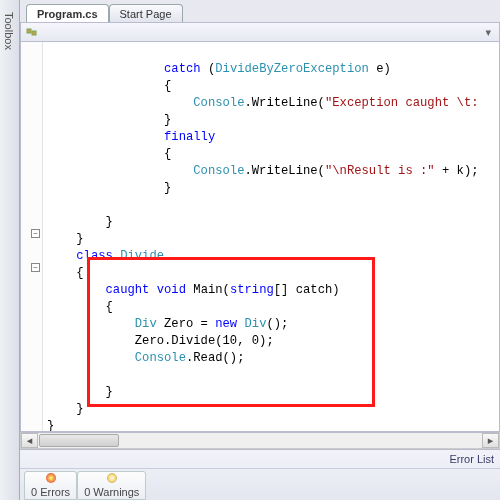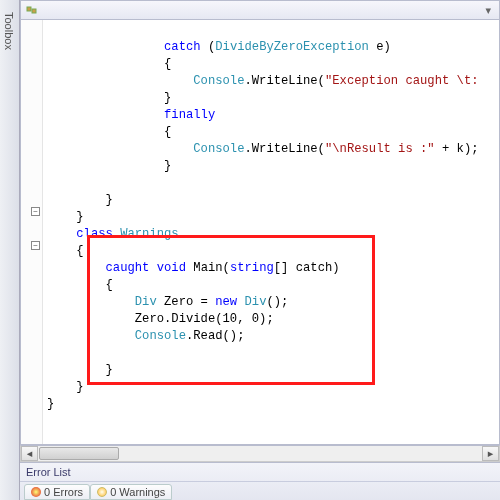--- a/index.html
+++ b/index.html
@@ -148,53 +148,59 @@
 }
 .error-list {
   background: linear-gradient(#f2f3f9,#e4e6f0);
   border-top: 1px solid #b8bcce;
 }
 .error-head {
   font-size: 11px;
   color: #3a3a6a;
   padding: 3px 6px 3px 6px;
   border-bottom: 1px solid #c8ccde;
+  text-align: right;
 }
 .error-tabs {
   display: flex;
   gap: 0;
   padding: 2px 4px 0 4px;
 }
 .error-tab {
   display: flex;
   align-items: center;
   gap: 3px;
   padding: 1px 6px;
   border: 1px solid #bcc;
   border-top-left-radius: 3px;
   border-top-right-radius: 3px;
   background: linear-gradient(#fdfdfd,#eceef4);
   font-size: 11px;
   color: #444;
   cursor: pointer;
+  flex-direction: column;
 }
 .dot { width: 10px; height: 10px; border-radius: 50%; display:inline-block; }
 .dot.red { background: radial-gradient(#ff7,#d22); }
 .dot.yellow { background: radial-gradient(#ffe,#fb3); border:1px solid #cb6; }
 .dot.blue { background: radial-gradient(#cdf,#58c); border:1px solid #57a; }
 </style>
 </head>
 <body>
 
 <div class="toolbox-strip">
   <div class="toolbox-label">Toolbox</div>
 </div>
 
 <div class="main">
 
+  <div class="tabs">
+    <div class="tab active">Program.cs</div>
+    <div class="tab">Start Page</div>
+  </div>
 
   <div class="nav-bar">
     <span class="nav-icon">
       <svg width="12" height="12" viewBox="0 0 12 12">
           <rect x="1" y="3" width="4" height="4" fill="#c9a04a" stroke="#7a5"></rect>
           <rect x="6" y="5" width="4" height="4" fill="#c9a04a" stroke="#7a5"></rect>
         </svg>
     </span>
     <span class="nav-arrow">▾</span>
   </div>
@@ -209,21 +215,21 @@
 <span>                </span><span>{</span>
 <span>                    </span><span class="type">Console</span><span>.WriteLine(</span><span class="str">"Exception caught \t:</span>
 <span>                </span><span>}</span>
 <span>                </span><span class="kw">finally</span>
 <span>                </span><span>{</span>
 <span>                    </span><span class="type">Console</span><span>.WriteLine(</span><span class="str">"\nResult is :"</span><span> + k);</span>
 <span>                </span><span>}</span>
 
 <span>        </span><span>}</span>
 <span>    </span><span>}</span>
-<span>    </span><span class="kw">class</span> <span class="type">Warnings</span>
+<span>    </span><span class="kw">class</span> <span class="type">Divide</span>
 <span>    </span><span>{</span>
 <span>        </span><span class="kw">caught</span> <span class="kw">void</span><span> Main(</span><span class="kw">string</span><span>[] catch)</span>
 <span>        </span><span>{</span>
 <span>            </span><span class="type">Div</span><span> Zero = </span><span class="kw">new</span> <span class="type">Div</span><span>();</span>
 <span>            </span><span>Zero.Divide(10, 0);</span>
 <span>            </span><span class="type">Console</span><span>.Read();</span>
 
 <span>        </span><span>}</span>
 <span>    </span><span>}</span>
 <span></span><span>}</span>

